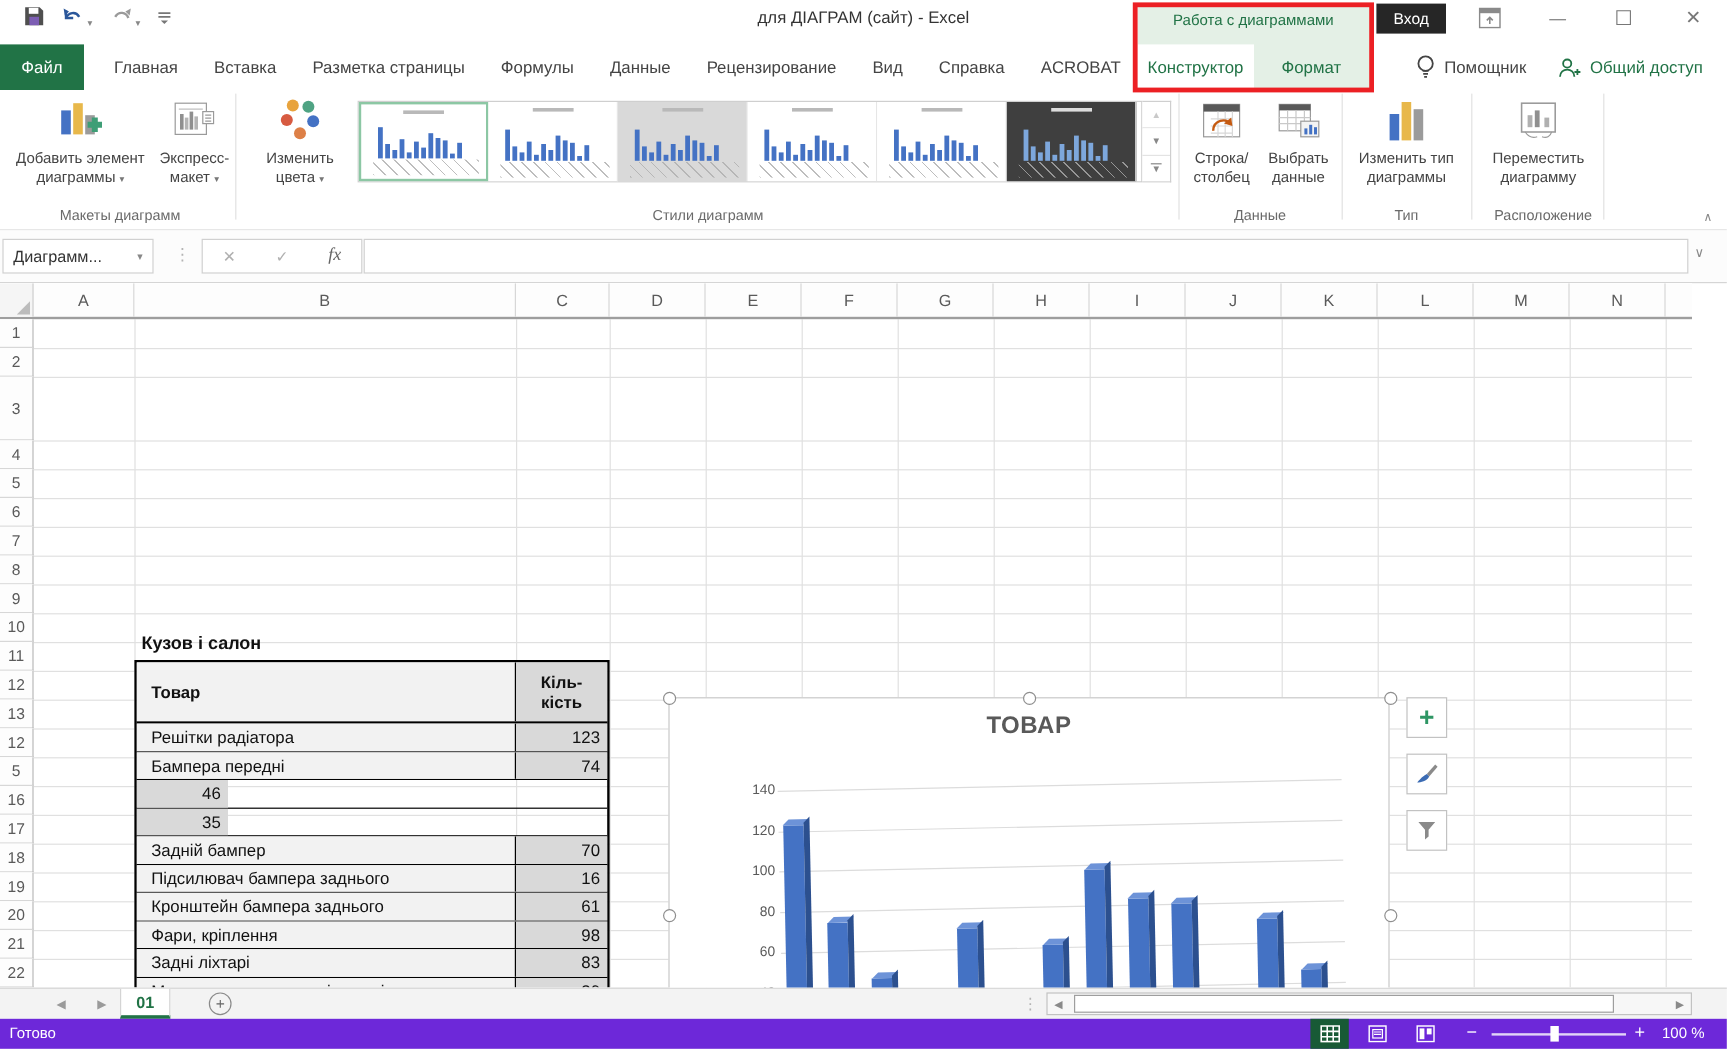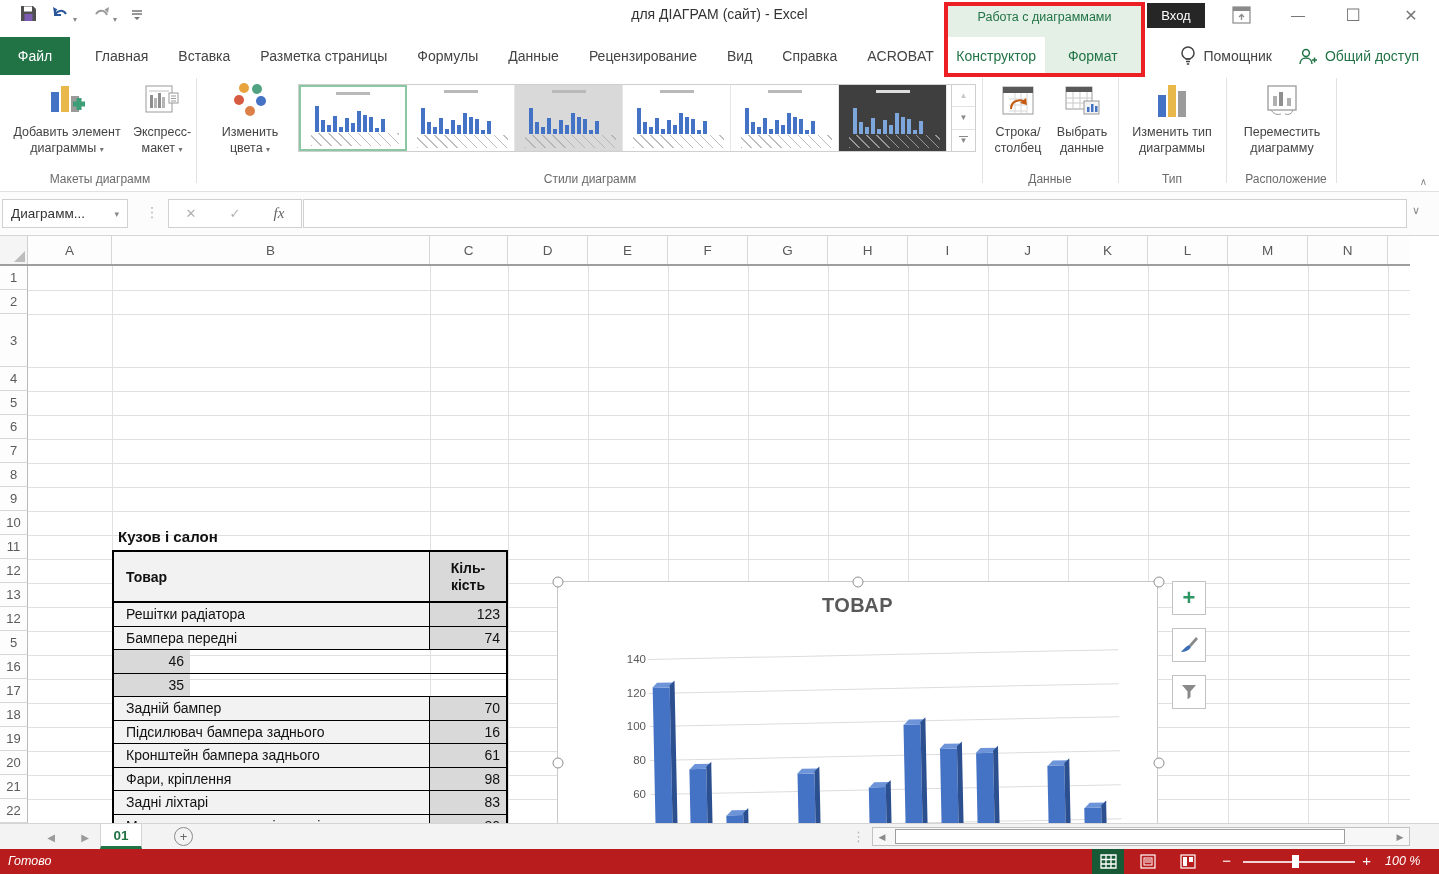--- a/index.html
+++ b/index.html
@@ -96,21 +96,21 @@
   .sheetbar { position:absolute; top:823px; left:0; width:100%; height:26px; background:#f3f3f3; border-top:1px solid #d4d4d4; }
   .sb-nav { position:absolute; top:0; height:26px; display:flex; align-items:center; justify-content:center; width:30px; color:#9a9a9a; font-size:10px; }
   .sheettab { position:absolute; left:100px; top:0; width:42px; height:25px; background:#fff; border-left:1px solid #d4d4d4; border-right:1px solid #d4d4d4; border-bottom:3px solid #217346; color:#217346; font-weight:bold; font-size:13.5px; display:flex; align-items:center; justify-content:center; }
   .addsheet { position:absolute; left:174px; top:3px; width:19px; height:19px; border:1px solid #8a8a8a; border-radius:50%; color:#666; font-size:13px; display:flex; align-items:center; justify-content:center; }
   .hs-dots { position:absolute; left:852px; top:5px; color:#b4b4b4; font-size:13px; }
   .hscroll { position:absolute; left:872px; top:3px; width:538px; height:19px; border:1px solid #c2c2c2; background:#f7f7f7; }
   .hs-btn { position:absolute; top:0; width:18px; height:17px; display:flex; align-items:center; justify-content:center; color:#8a8a8a; font-size:9px; }
   .hs-thumb { position:absolute; left:22px; top:1px; width:450px; height:15px; background:#fff; border:1px solid #9e9e9e; }
 
   
-  .statusbar { position:absolute; top:849px; left:0; width:100%; height:25px; background:#b91c1c; color:#fff;font-style:italic; }
+  .statusbar { position:absolute; top:849px; left:0; width:100%; height:25px; background:#6d28d9; color:#fff; }
   .sb-mode { position:absolute; left:8px; top:5px; font-size:12.5px; }
   .viewbtn { position:absolute; top:0; width:32px; height:25px; display:flex; align-items:center; justify-content:center; }
   .viewbtn.active { background:#185a36; }
   .zoom-minus,.zoom-plus { position:absolute; top:3px; font-size:15px; color:#fff; }
   .zoom-track { position:absolute; left:1243px; top:12px; width:112px; height:2px; background:#ffffffcc; }
   .zoom-thumb { position:absolute; left:1292px; top:6px; width:7px; height:13px; background:#fff; }
   .zoom-label { position:absolute; left:1385px; top:5px; font-size:12.5px; }
 </style>
 </head>
 <body>

